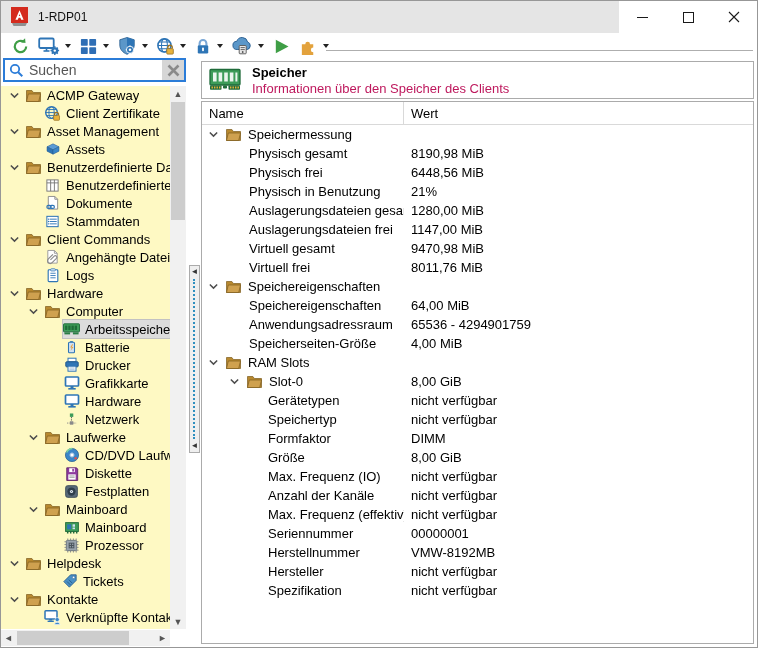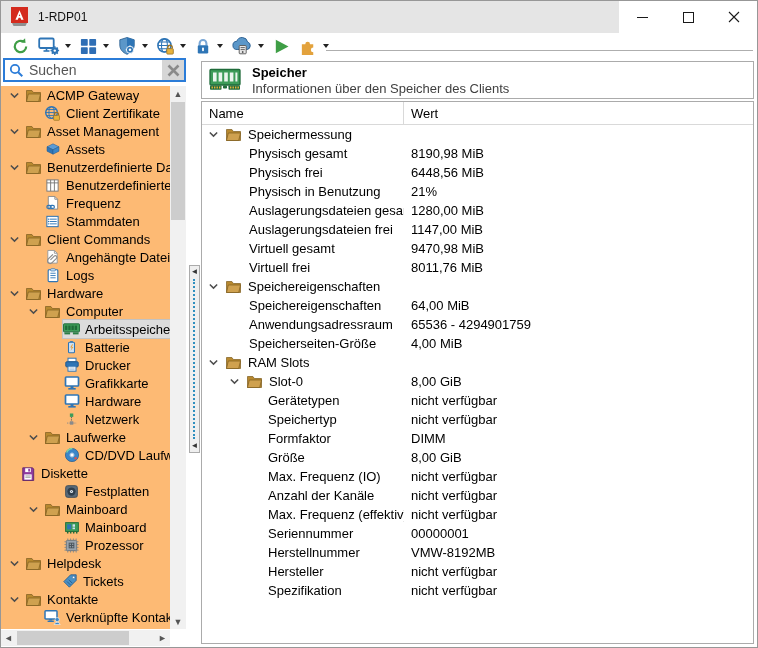--- a/index.html
+++ b/index.html
@@ -15,21 +15,21 @@
   .tbtn{display:flex;align-items:center;gap:3px;padding:1px 3px;background:transparent;border:none;}
   .caret{width:0;height:0;border-left:3.5px solid transparent;border-right:3.5px solid transparent;border-top:4px solid #222;margin-left:2px;}
   .top-line{position:absolute;left:325px;top:49px;width:427px;height:1px;background:#aeaeae;}
   
   .search-box{position:absolute;left:2px;top:57px;width:183px;height:24px;border:2px solid #2B7CD8;box-sizing:border-box;background:#fff;display:flex;align-items:center;}
   .search-ic{margin:0 3px 0 4px;flex:0 0 auto;display:flex;}
   .search-input{flex:1;border:none;outline:none;font-size:14px;min-width:0;font-family:"Liberation Sans",sans-serif;color:#222;}
   .search-input::placeholder{color:#555;}
   .search-clear{width:22px;height:100%;background:#d6d6d6;border:none;display:flex;align-items:center;justify-content:center;padding:0;}
   
-  .tree{position:absolute;left:0;top:85px;width:169px;height:543px;overflow:hidden;background:#fdba74;}
+  .tree{position:absolute;left:0;top:85px;width:169px;height:543px;overflow:hidden;background:#fef9c3;}
   .tree-row{height:18px;display:flex;align-items:center;white-space:nowrap;font-size:13px;color:#000;}
   .chev{width:18px;flex:0 0 18px;display:flex;align-items:center;justify-content:flex-start;}
   .chev svg{margin-left:1px;}
   .ticon{width:17px;flex:0 0 17px;margin-right:5px;display:flex;align-items:center;justify-content:center;}
   .tcontent{display:flex;align-items:center;flex:1;height:18px;min-width:0;}
   .tcontent.sel{background:#dcdcdc;outline:1px solid #c2c2c2;}
   .tlabel{overflow:hidden;}
   
   .vscroll{position:absolute;left:169px;top:85px;width:16px;height:543px;background:#f1f1f1;}
   .vthumb{position:absolute;left:1px;top:16px;width:14px;height:118px;background:#cdcdcd;}
@@ -38,21 +38,21 @@
   .hthumb{position:absolute;left:16px;top:1px;width:112px;height:14px;background:#cdcdcd;}
   .harrow{position:absolute;top:0;color:#555;font-size:9px;width:15px;height:16px;display:flex;align-items:center;justify-content:center;}
   
   .splitter{position:absolute;left:188px;top:264px;width:11px;height:188px;background:#efefef;border:1px solid #ababab;box-sizing:border-box;display:flex;flex-direction:column;align-items:center;justify-content:space-between;padding:2px 0;}
   .split-dots{flex:1;width:1px;border-left:2px dotted #2e8fbf;margin:3px 0;}
   .split-ch{font-size:8px;color:#333;line-height:8px;}
   
   .panel-header{position:absolute;left:200px;top:60px;width:553px;height:38px;border:1px solid #ababab;box-sizing:border-box;background:#fff;display:flex;align-items:center;padding:0 7px;gap:11px;}
   .ph-text{display:flex;flex-direction:column;gap:1px;}
   .ph-title{font-size:13px;font-weight:bold;color:#000;}
-  .ph-sub{font-size:13px;color:#404040;}
+  .ph-sub{font-size:13px;color:#be185d;}
   
   .table-card{position:absolute;left:200px;top:100px;width:553px;height:543px;border:1px solid #ababab;box-sizing:border-box;background:#fff;overflow:hidden;}
   .thead{height:22px;display:flex;border-bottom:1px solid #d9d9d9;align-items:center;font-size:13px;color:#000;}
   .th-name{width:202px;flex:0 0 202px;border-right:1px solid #d9d9d9;height:100%;display:flex;align-items:center;padding-left:7px;box-sizing:border-box;}
   .th-wert{padding-left:7px;}
   .trow{height:19px;display:flex;align-items:center;font-size:13px;color:#000;}
   .tname{width:202px;flex:0 0 202px;display:flex;align-items:center;overflow:hidden;white-space:nowrap;box-sizing:border-box;}
   .tval{padding-left:7px;white-space:nowrap;}
   .tchev{width:18px;flex:0 0 18px;display:flex;align-items:center;}
   .tfold{width:17px;flex:0 0 17px;margin-right:6px;display:flex;align-items:center;}
@@ -302,21 +302,21 @@
           <span class="ticon">
             <svg width="15" height="16" viewBox="0 0 16 16">
               <path d="M3.5 1h7l3 3v10.5h-10z" fill="#fff" stroke="#8a8a8a"></path>
               <path d="M10.5 1v3h3" fill="none" stroke="#8a8a8a"></path>
               <g stroke="#2E75B6" fill="none" stroke-width="1.3">
                 <rect x="2" y="10.6" width="4.6" height="3.2" rx="1.6"></rect>
                 <rect x="5.4" y="10.6" width="4.6" height="3.2" rx="1.6"></rect>
               </g>
             </svg>
           </span>
-          <span class="tlabel">Frequenz</span>
+          <span class="tlabel">Dokumente</span>
         </span>
       </div>
       <div class="tree-row" style="padding-left: 25px;">
         <span class="chev"></span>
         <span class="tcontent">
           <span class="ticon">
             <svg width="15" height="15" viewBox="0 0 16 16">
               <rect x="2" y="2.5" width="12" height="11" fill="#fff" stroke="#2E75B6" stroke-width="1.1"></rect>
               <path d="M5 5.5h7.5M5 8h7.5M5 10.5h7.5" stroke="#2E75B6"></path>
               <g fill="#2E75B6">
@@ -514,21 +514,21 @@
             <svg width="16" height="16" viewBox="0 0 16 16">
               <circle cx="8" cy="8" r="6.6" fill="#3a86c8" stroke="#24598c" stroke-width=".7"></circle>
               <circle cx="8" cy="8" r="2.1" fill="#fff" stroke="#9bbcdd"></circle>
               <path d="M2.6 5.5A6.6 6.6 0 018.4 1.5" stroke="#7fd4a0" fill="none" stroke-width="1.5"></path>
               <circle cx="11.6" cy="11.2" r="1.2" fill="#d9534f"></circle>
             </svg>
           </span>
           <span class="tlabel">CD/DVD Laufwerke</span>
         </span>
       </div>
-      <div class="tree-row" style="">
+      <div class="tree-row" style="padding-left: 44px;">
         <span class="chev"></span>
         <span class="tcontent">
           <span class="ticon">
             <svg width="14" height="15" viewBox="0 0 16 16">
               <path d="M2 1.5h11.2L14.5 3v13H2z" fill="#8E3A9E" stroke="#5e2569"></path>
               <rect x="4.8" y="2" width="6.4" height="4.4" fill="#fff"></rect>
               <rect x="8.3" y="2.6" width="1.9" height="3.2" fill="#8E3A9E"></rect>
               <rect x="3.8" y="9" width="8.4" height="6" fill="#fff"></rect>
               <path d="M5 10.8h6M5 12.4h6" stroke="#999"></path>
             </svg>

